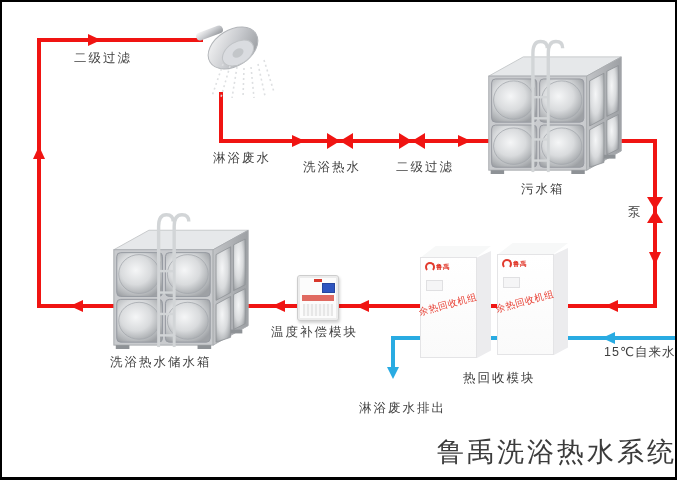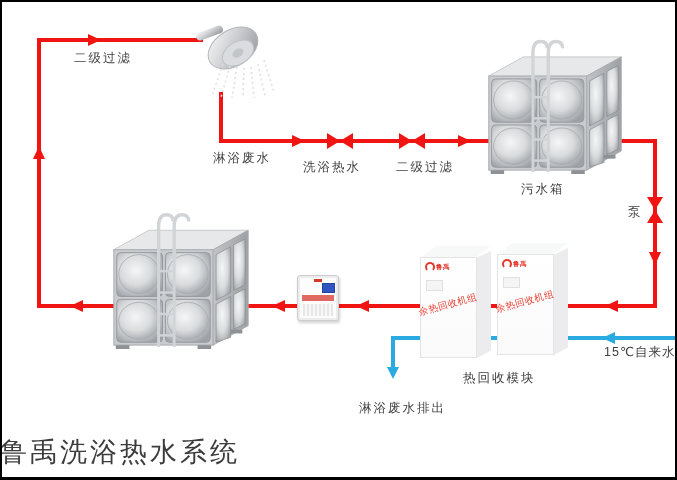--- a/index.html
+++ b/index.html
@@ -21,21 +21,21 @@
   .arr.cold-d{ border-left:6px solid transparent; border-right:6px solid transparent; border-top:12px solid var(--cold); }
 
   .valve{ position:absolute; display:flex; z-index:2; }
   .valve.h .t1{ width:0;height:0;border-top:8px solid transparent;border-bottom:8px solid transparent;border-left:13px solid var(--hot); }
   .valve.h .t2{ width:0;height:0;border-top:8px solid transparent;border-bottom:8px solid transparent;border-right:13px solid var(--hot); }
   .valve.v{ flex-direction:column; }
   .valve.v .t1{ width:0;height:0;border-left:8px solid transparent;border-right:8px solid transparent;border-top:13px solid var(--hot); }
   .valve.v .t2{ width:0;height:0;border-left:8px solid transparent;border-right:8px solid transparent;border-bottom:13px solid var(--hot); }
 
   .lbl{ position:absolute; font-size:12.5px; letter-spacing:2px; color:var(--txt); z-index:5; white-space:nowrap; }
-  .title{ position:absolute; left:0; right:0; top:434px; text-align:left; font-size:27px;
+  .title{ position:absolute; left:0; right:0; top:434px; text-align:right; font-size:27px;
           letter-spacing:3px; color:#3c3c3c; z-index:5; }
 
   .equip{ position:absolute; z-index:3; }
 
   
   .hr-unit{ position:absolute; width:72px; height:113px; z-index:3; }
   .hru-top{ position:absolute; left:0; top:0; width:71px; height:12px; background:#f7f8f8;
             clip-path:polygon(0% 100%,22% 0%,100% 0%,78% 100%); }
   .hru-side{ position:absolute; left:57px; top:5px; width:14px; height:107px; background:#ececee;
              clip-path:polygon(0% 6%,100% 0%,100% 93%,0% 100%); }
@@ -246,16 +246,18 @@
   </div>
 
   <div class="lbl" style="left:74px;top:50px;">二级过滤</div>
   <div class="lbl" style="left:213px;top:150px;text-align:center;">淋浴废水</div>
   <div class="lbl" style="left:303px;top:159px;">洗浴热水</div>
   <div class="lbl" style="left:396px;top:159px;">二级过滤</div>
   <div class="lbl" style="left:521px;top:181px;">污水箱</div>
   <div class="lbl" style="left:628px;top:204px;">泵</div>
   <div class="lbl" style="left:604px;top:344px;letter-spacing:1px;">15℃自来水</div>
   <div class="lbl" style="left:463px;top:370px;">热回收模块</div>
+  <div class="lbl" style="left:271px;top:324px;">温度补偿模块</div>
+  <div class="lbl" style="left:110px;top:354px;">洗浴热水储水箱</div>
   <div class="lbl" style="left:317px;top:400px;margin-left:42px;">淋浴废水排出</div>
 
   <div class="title">鲁禹洗浴热水系统</div>
 </div>
 
 </body></html>

